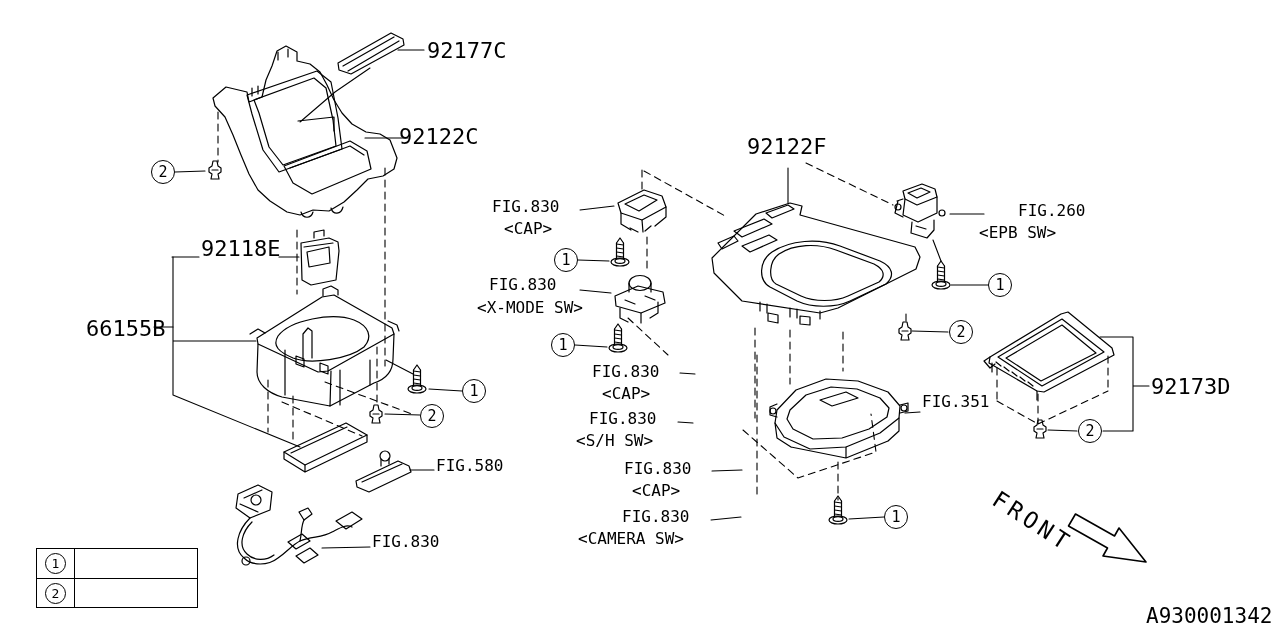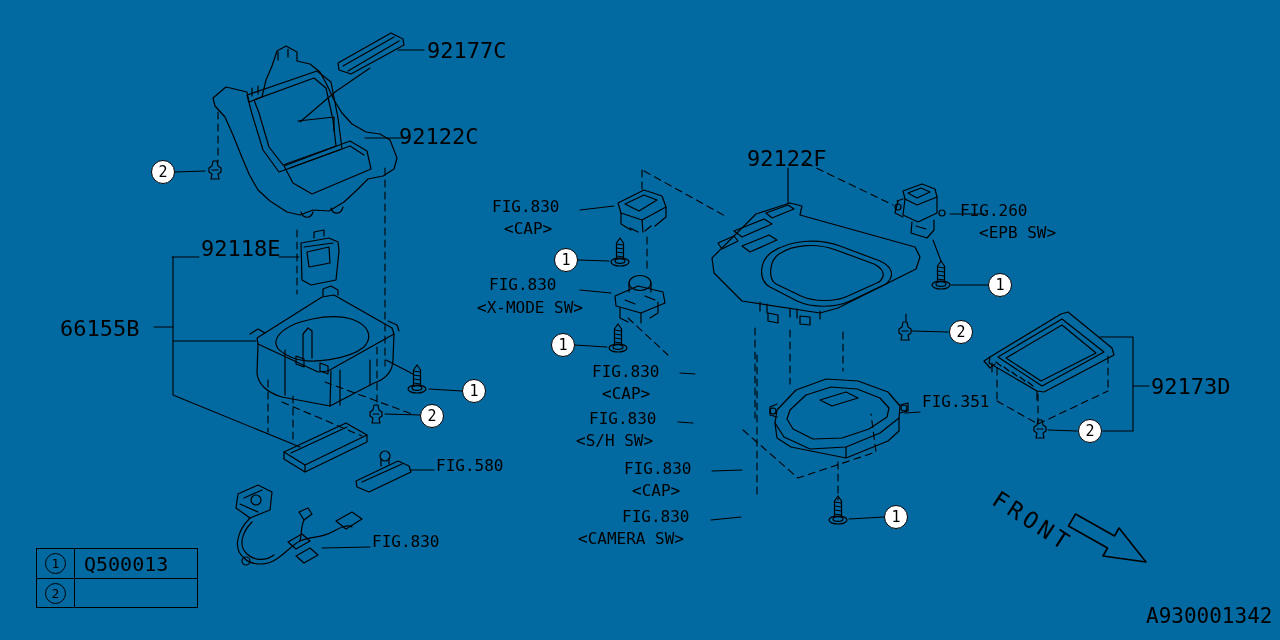--- a/index.html
+++ b/index.html
@@ -1,16 +1,16 @@
 <!DOCTYPE html>
 <html><head>
 <meta charset="utf-8">
 <style>
   html,body{margin:0;padding:0;background:#e8e8e8;}
-  #canvas{position:relative;width:1280px;height:640px;background:#0369a1;overflow:hidden;
+  #canvas{position:relative;width:1280px;height:640px;background:#ffffff;overflow:hidden;
           font-family:"DejaVu Sans Mono", monospace;color:#000;}
   #lineart{position:absolute;left:0;top:0;}
   .lbl{position:absolute;font-size:16px;line-height:1;white-space:pre;letter-spacing:0px;}
   .pn{font-size:22px;}
   .callout{position:absolute;width:24px;height:24px;border:1.5px solid #000;border-radius:50%;
            display:flex;align-items:center;justify-content:center;font-size:15px;background:#fff;box-sizing:border-box;}
   .legend{position:absolute;left:36px;top:548px;width:162px;height:60px;border:1.7px solid #000;box-sizing:border-box;}
   .legend .row{display:flex;height:50%;box-sizing:border-box;}
   .legend .row+.row{border-top:1.5px solid #000;}
   .legend .sym{width:38px;border-right:1.5px solid #000;display:flex;align-items:center;justify-content:center;box-sizing:border-box;}
@@ -226,29 +226,29 @@
   </g>
 
   <g stroke-width="1.6">
     <path d="M1075.5,514 L1114.5,536 L1119,528 L1146,562 L1103,556 L1107.5,548 L1068.5,526 Z"></path>
   </g>
 </svg>
 
   <div class="lbl pn" style="left:427px;top:40px">92177C</div>
   <div class="lbl pn" style="left:399px;top:126px">92122C</div>
   <div class="lbl pn" style="left:201px;top:238px">92118E</div>
-  <div class="lbl pn" style="left:60px;top:318px">66155B</div>
-  <div class="lbl pn" style="left:747px;top:148px">92122F</div>
+  <div class="lbl pn" style="left:86px;top:318px">66155B</div>
+  <div class="lbl pn" style="left:747px;top:136px">92122F</div>
   <div class="lbl pn" style="left:1151px;top:376px">92173D</div>
 
   <div class="lbl" style="left:492px;top:199px">FIG.830</div>
   <div class="lbl" style="left:504px;top:221px">&lt;CAP&gt;</div>
   <div class="lbl" style="left:489px;top:277px">FIG.830</div>
   <div class="lbl" style="left:477px;top:300px">&lt;X-MODE SW&gt;</div>
-  <div class="lbl" style="left:960px;top:203px">FIG.260</div>
+  <div class="lbl" style="left:1018px;top:203px">FIG.260</div>
   <div class="lbl" style="left:979px;top:225px">&lt;EPB SW&gt;</div>
   <div class="lbl" style="left:592px;top:364px">FIG.830</div>
   <div class="lbl" style="left:602px;top:386px">&lt;CAP&gt;</div>
   <div class="lbl" style="left:589px;top:411px">FIG.830</div>
   <div class="lbl" style="left:576px;top:433px">&lt;S/H SW&gt;</div>
   <div class="lbl" style="left:624px;top:461px">FIG.830</div>
   <div class="lbl" style="left:632px;top:483px">&lt;CAP&gt;</div>
   <div class="lbl" style="left:622px;top:509px">FIG.830</div>
   <div class="lbl" style="left:578px;top:531px">&lt;CAMERA SW&gt;</div>
   <div class="lbl" style="left:922px;top:394px">FIG.351</div>
@@ -263,21 +263,20 @@
   <div class="callout" style="left:988px;top:273px">1</div>
   <div class="callout" style="left:949px;top:320px">2</div>
   <div class="callout" style="left:884px;top:505px">1</div>
   <div class="callout" style="left:1078px;top:419px">2</div>
 
   <div class="legend">
     <div class="row">
       <div class="sym">
         <div class="co">1</div>
       </div>
-      <div class="val">Q500013</div>
     </div>
     <div class="row">
       <div class="sym">
         <div class="co">2</div>
       </div>
     </div>
   </div>
 
   <div class="front">FRONT</div>
   <div class="docnum">A930001342</div>

